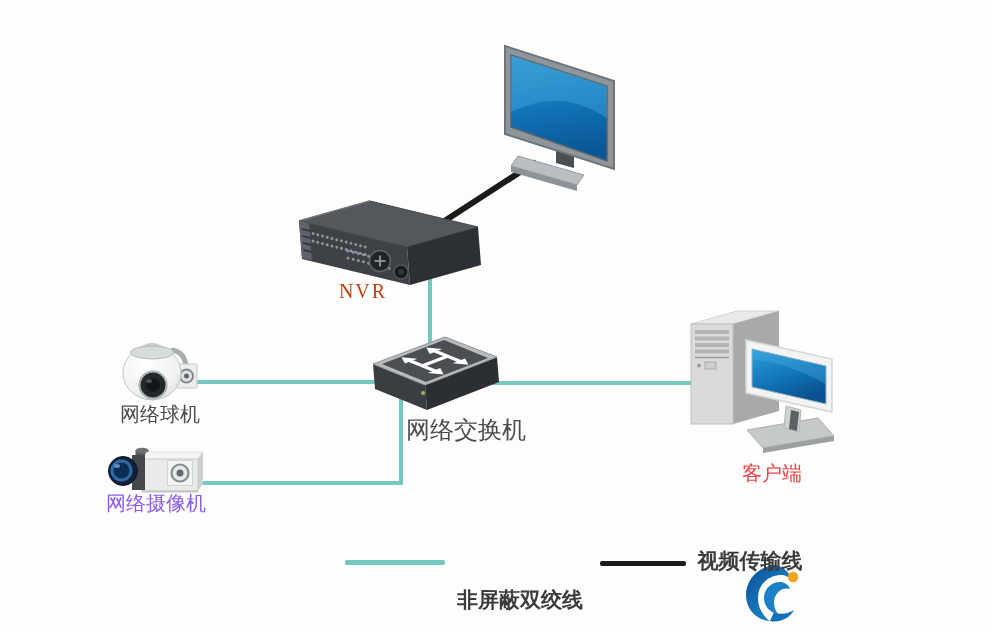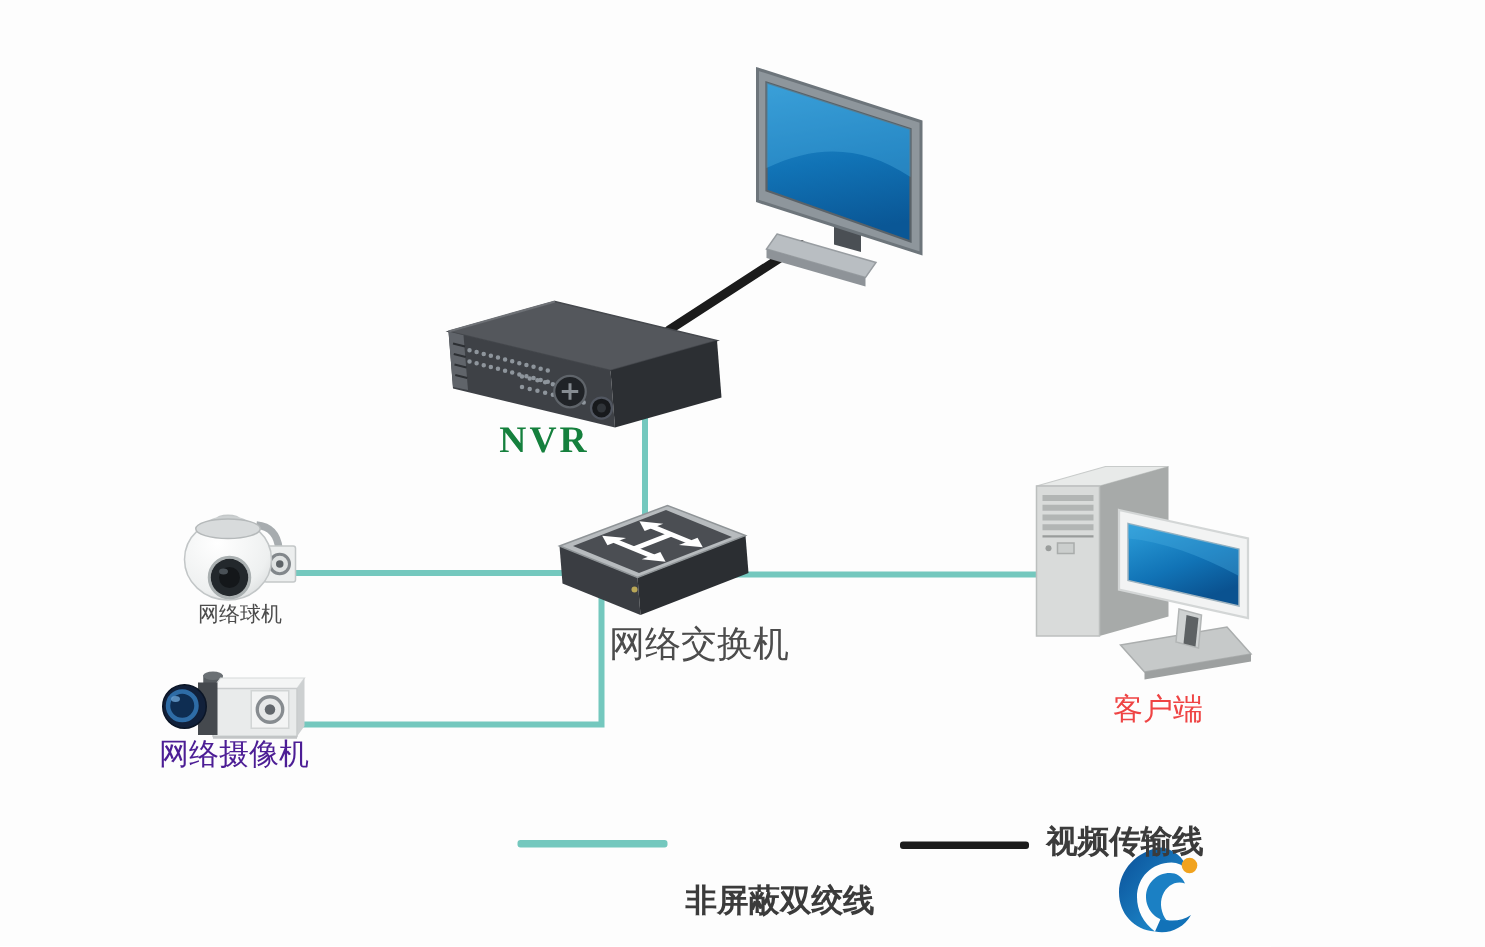--- a/index.html
+++ b/index.html
@@ -1,25 +1,25 @@
 <!DOCTYPE html>
 <html><head>
 <meta charset="utf-8">
 <style>
   html,body{margin:0;padding:0;background:#fff;}
   .canvas{position:relative;width:990px;height:631px;background:#fdfdfd;overflow:hidden;
           font-family:"Liberation Sans","DejaVu Sans",sans-serif;}
   .scene{position:absolute;left:0;top:0;width:990px;height:631px;}
   .lbl{position:absolute;font-family:"Liberation Serif","DejaVu Serif",serif;
        text-align:center;user-select:none;line-height:1.15;}
-  .lbl-nvr{left:330px;top:280px;width:66px;font-size:25px;font-weight:bold;
-           letter-spacing:2px;color:#15803d;}
+  .lbl-nvr{left:330px;top:280px;width:66px;font-size:20px;font-weight:normal;
+           letter-spacing:2px;color:#c2410c;}
   .lbl-switch{left:405px;top:417px;width:122px;font-size:24px;color:#4c4c4c;}
-  .lbl-dome{left:108px;top:403px;width:104px;font-size:14px;color:#4c4c4c;}
-  .lbl-box{left:96px;top:492px;width:120px;font-size:20px;color:#4c1d95;}
+  .lbl-dome{left:108px;top:403px;width:104px;font-size:20px;color:#4c4c4c;}
+  .lbl-box{left:96px;top:492px;width:120px;font-size:20px;color:#8b5cf6;}
   .lbl-client{left:736px;top:462px;width:72px;font-size:20px;color:#ef4444;}
   .legend-label{font-size:21px;font-weight:bold;color:#3b3b3b;}
   .lbl-utp-label{left:450px;top:549px;width:140px;margin-top:39px;}
   .lbl-video-label{left:694px;top:549px;width:112px;text-align:center;}
   .legend-swatch{position:absolute;border-radius:2px;}
   .swatch-utp{left:345px;top:560px;width:100px;height:5px;background:#74c8be;}
   .swatch-video{left:600px;top:561px;width:86px;height:5px;background:#1b1b1b;}
 </style>
 </head>
 <body>

